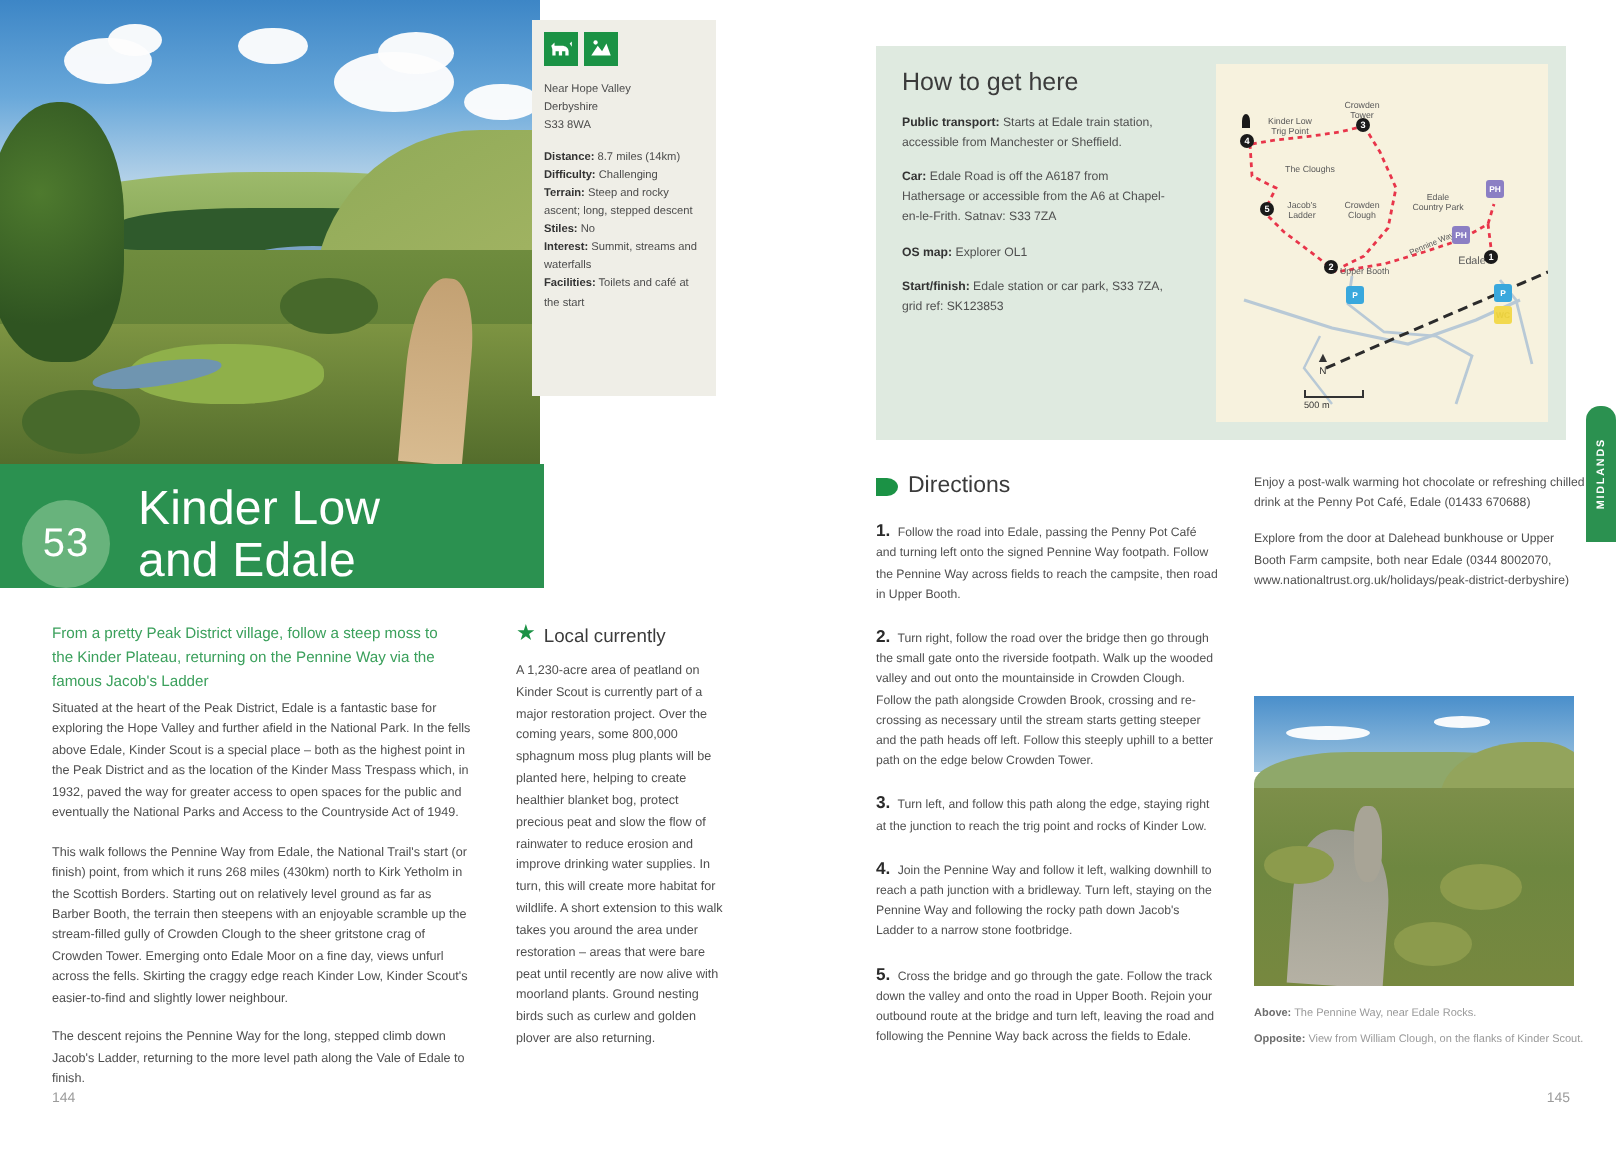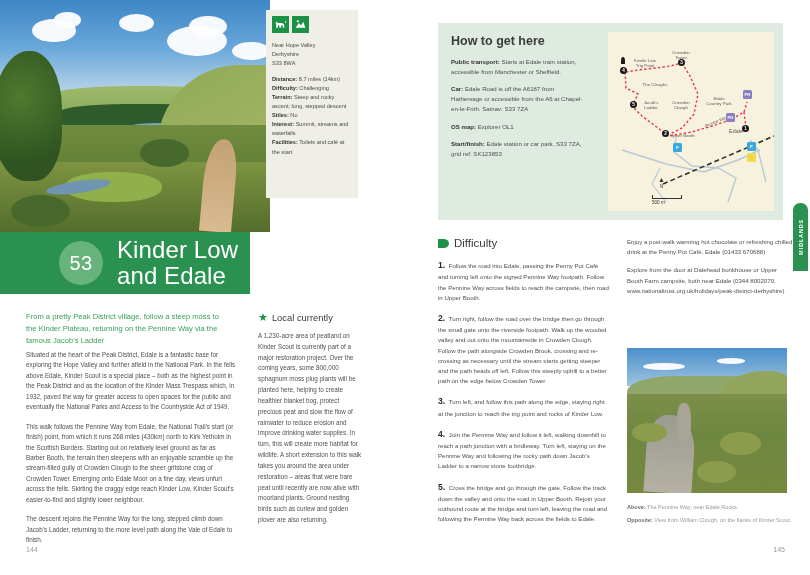--- a/index.html
+++ b/index.html
@@ -85,22 +85,22 @@
     display:flex; align-items:center; justify-content:center;
   }
   .badge svg { width:13px; height:13px; }
   .addr { font-size:5.6px; line-height:1.62; color:#4c4c4c; margin-bottom:7px; }
   .facts { font-size:5.6px; line-height:1.62; color:#4c4c4c; }
   .facts b { color:#333; font-weight:bold; }
   .facts div { margin-bottom:0px; }
 
   
   .title-bar {
-    position:absolute; left:0; top:232px; width:250px; height:62px;
-    background:#2b9150; display:flex; align-items:center;padding-left:48px;
+    position:absolute; left:0; top:232px; width:272px; height:62px;
+    background:#2b9150; display:flex; align-items:flex-end;
   }
   .route-circle {
     width:44px; height:44px; border-radius:50%;
     background:#68b37c; color:#fff;
     display:flex; align-items:center; justify-content:center;
     font-size:20px; font-weight:300; margin-left:11px; flex:none;
     letter-spacing:.5px;
   }
   .title-text {
     color:#fff; font-size:24px; line-height:1.08; font-weight:300;
@@ -135,21 +135,21 @@
 
   
   .right-page { position:absolute; left:405px; top:0; width:405px; height:575px; background:#fff; }
 
   .howto {
     position:absolute; left:33px; top:23px; width:345px; height:197px;
     background:#dfeae0;
   }
   .howto-inner { padding:11px 13px; width:160px; }
   .howto h2 {
-    font-size:12.5px; font-weight:700; color:#3b3b3b; margin-bottom:9px;
+    font-size:12.5px; font-weight:400; color:#3b3b3b; margin-bottom:9px;
   }
   .howto-txt { font-size:6.1px; line-height:1.66; color:#4f4f4f; }
   .howto-txt p { margin-bottom:7px; }
   .howto-txt b { color:#333; font-weight:bold; }
 
   
   .map {
     position:absolute; right:9px; top:9px; width:166px; height:179px;
     background:#f7f2de; overflow:hidden;
   }
@@ -397,21 +397,21 @@
       <div class="scalebar">
         <div class="bar"></div>
         <div class="lbl">500 m</div>
       </div>
     </div>
   </div>
 
   <div class="directions">
     <div class="sec-head">
       <span class="flag"></span>
-      <span>Difficulty</span>
+      <span>Directions</span>
     </div>
     <div class="dir-item"><span class="num">1.</span><span> Follow the road into Edale, passing the Penny Pot Café and turning left onto the signed Pennine Way footpath. Follow the Pennine Way across fields to reach the campsite, then road in Upper Booth.</span></div>
     <div class="dir-item"><span class="num">2.</span><span> Turn right, follow the road over the bridge then go through the small gate onto the riverside footpath. Walk up the wooded valley and out onto the mountainside in Crowden Clough. Follow the path alongside Crowden Brook, crossing and re-crossing as necessary until the stream starts getting steeper and the path heads off left. Follow this steeply uphill to a better path on the edge below Crowden Tower.</span></div>
     <div class="dir-item"><span class="num">3.</span><span> Turn left, and follow this path along the edge, staying right at the junction to reach the trig point and rocks of Kinder Low.</span></div>
     <div class="dir-item"><span class="num">4.</span><span> Join the Pennine Way and follow it left, walking downhill to reach a path junction with a bridleway. Turn left, staying on the Pennine Way and following the rocky path down Jacob's Ladder to a narrow stone footbridge.</span></div>
     <div class="dir-item"><span class="num">5.</span><span> Cross the bridge and go through the gate. Follow the track down the valley and onto the road in Upper Booth. Rejoin your outbound route at the bridge and turn left, leaving the road and following the Pennine Way back across the fields to Edale.</span></div>
   </div>
 
   <div class="eatstay">
     <div class="eat-txt">

